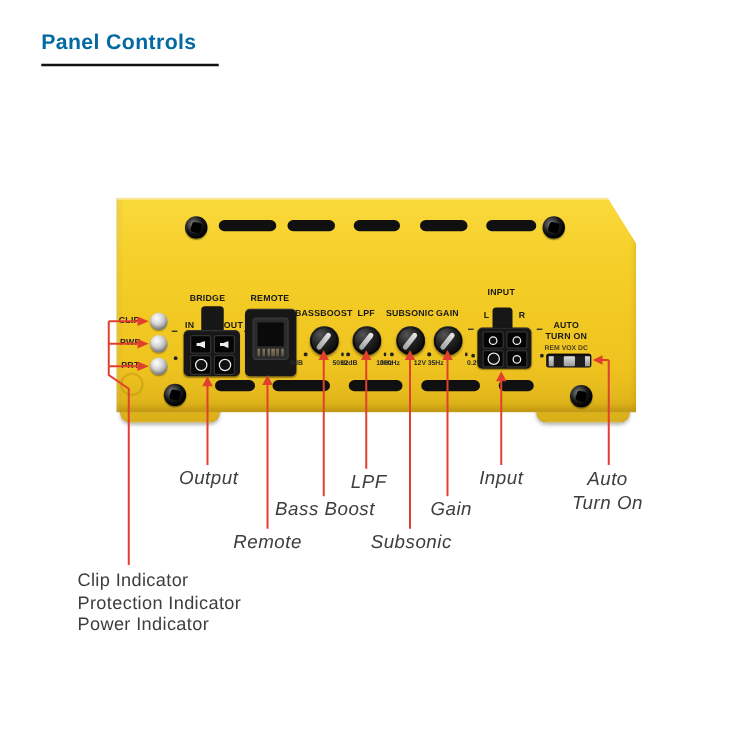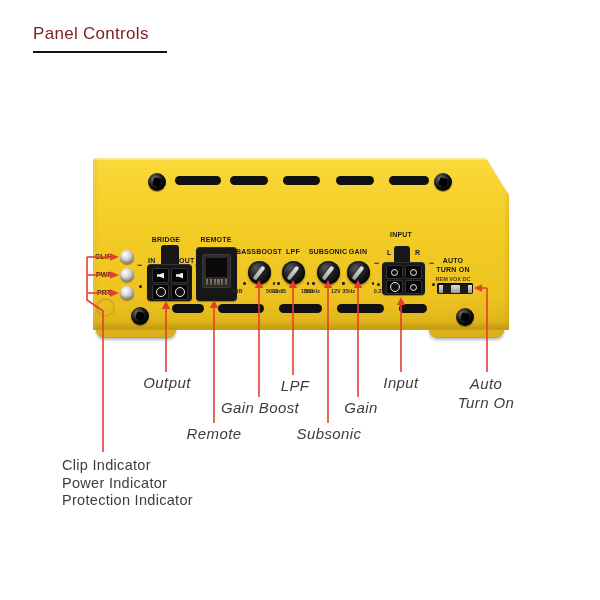--- a/index.html
+++ b/index.html
@@ -1,20 +1,20 @@
 <!DOCTYPE html>
 <html><head>
 <meta charset="utf-8">
 <style>
   html,body{margin:0;padding:0;background:#fff;}
   .stage{position:relative;width:600px;height:600px;background:#ffffff;overflow:hidden;
          font-family:"Liberation Sans",sans-serif;}
   
-  .title{position:absolute;left:33px;top:24px;margin:0;font-size:17px;font-weight:normal;
-         color:#7f1d1d;letter-spacing:.3px;border-bottom:2.5px solid #121212;padding:0 18px 7px 0;}
+  .title{position:absolute;left:33px;top:24px;margin:0;font-size:17px;font-weight:bold;
+         color:#0369a1;letter-spacing:.3px;border-bottom:2.5px solid #121212;padding:0 18px 7px 0;}
   
   .foot{position:absolute;height:38px;border-radius:8px;z-index:1;
         background:linear-gradient(180deg,#eec522,#d9ae19);
         border:1px solid #c9a315;box-shadow:0 2px 3px rgba(0,0,0,.28);}
   .foot-l{left:96px;top:298px;width:78px;}
   .foot-r{left:429px;top:298px;width:73px;}
   .panel-body{position:absolute;left:93px;top:158px;width:416px;height:172px;z-index:2;
         background:linear-gradient(180deg,#f9d93b,#f5ce27 35%,#eec31f 80%,#dcb119);
         clip-path:polygon(0 0,393px 0,416px 37px,416px 100%,0 100%);
         box-shadow:inset 0 2px 0 rgba(255,255,255,.4),inset 0 -4px 6px rgba(120,85,0,.30),
@@ -265,31 +265,31 @@
       <polygon points="358,280 353.8,288 362.2,288"></polygon>
       <polygon points="401,297 396.8,305 405.2,305"></polygon>
       <polygon points="474,288 482,284.2 482,291.8"></polygon>
     </g>
   </svg>
 
   <div class="labels">
     <div class="co" style="left:167px;top:374px;">Output</div>
     <div class="co" style="left:295px;top:377px;">LPF</div>
     <div class="co" style="left:401px;top:374px;">Input</div>
-    <div class="co" style="left:260px;top:399px;">Gain Boost</div>
+    <div class="co" style="left:260px;top:399px;">Bass Boost</div>
     <div class="co" style="left:361px;top:399px;">Gain</div>
     <div class="co" style="left:214px;top:425px;">Remote</div>
     <div class="co" style="left:329px;top:425px;">Subsonic</div>
     <div class="co co2" style="left:486px;top:374px;">
       <div>Auto</div>
       <div>Turn On</div>
     </div>
     <div class="indicator-text">
       <div>Clip Indicator</div>
+      <div>Protection Indicator</div>
       <div>Power Indicator</div>
-      <div>Protection Indicator</div>
     </div>
   </div>
 
   <div class="brand">
   </div>
 
 </div>
 
 </body></html>

